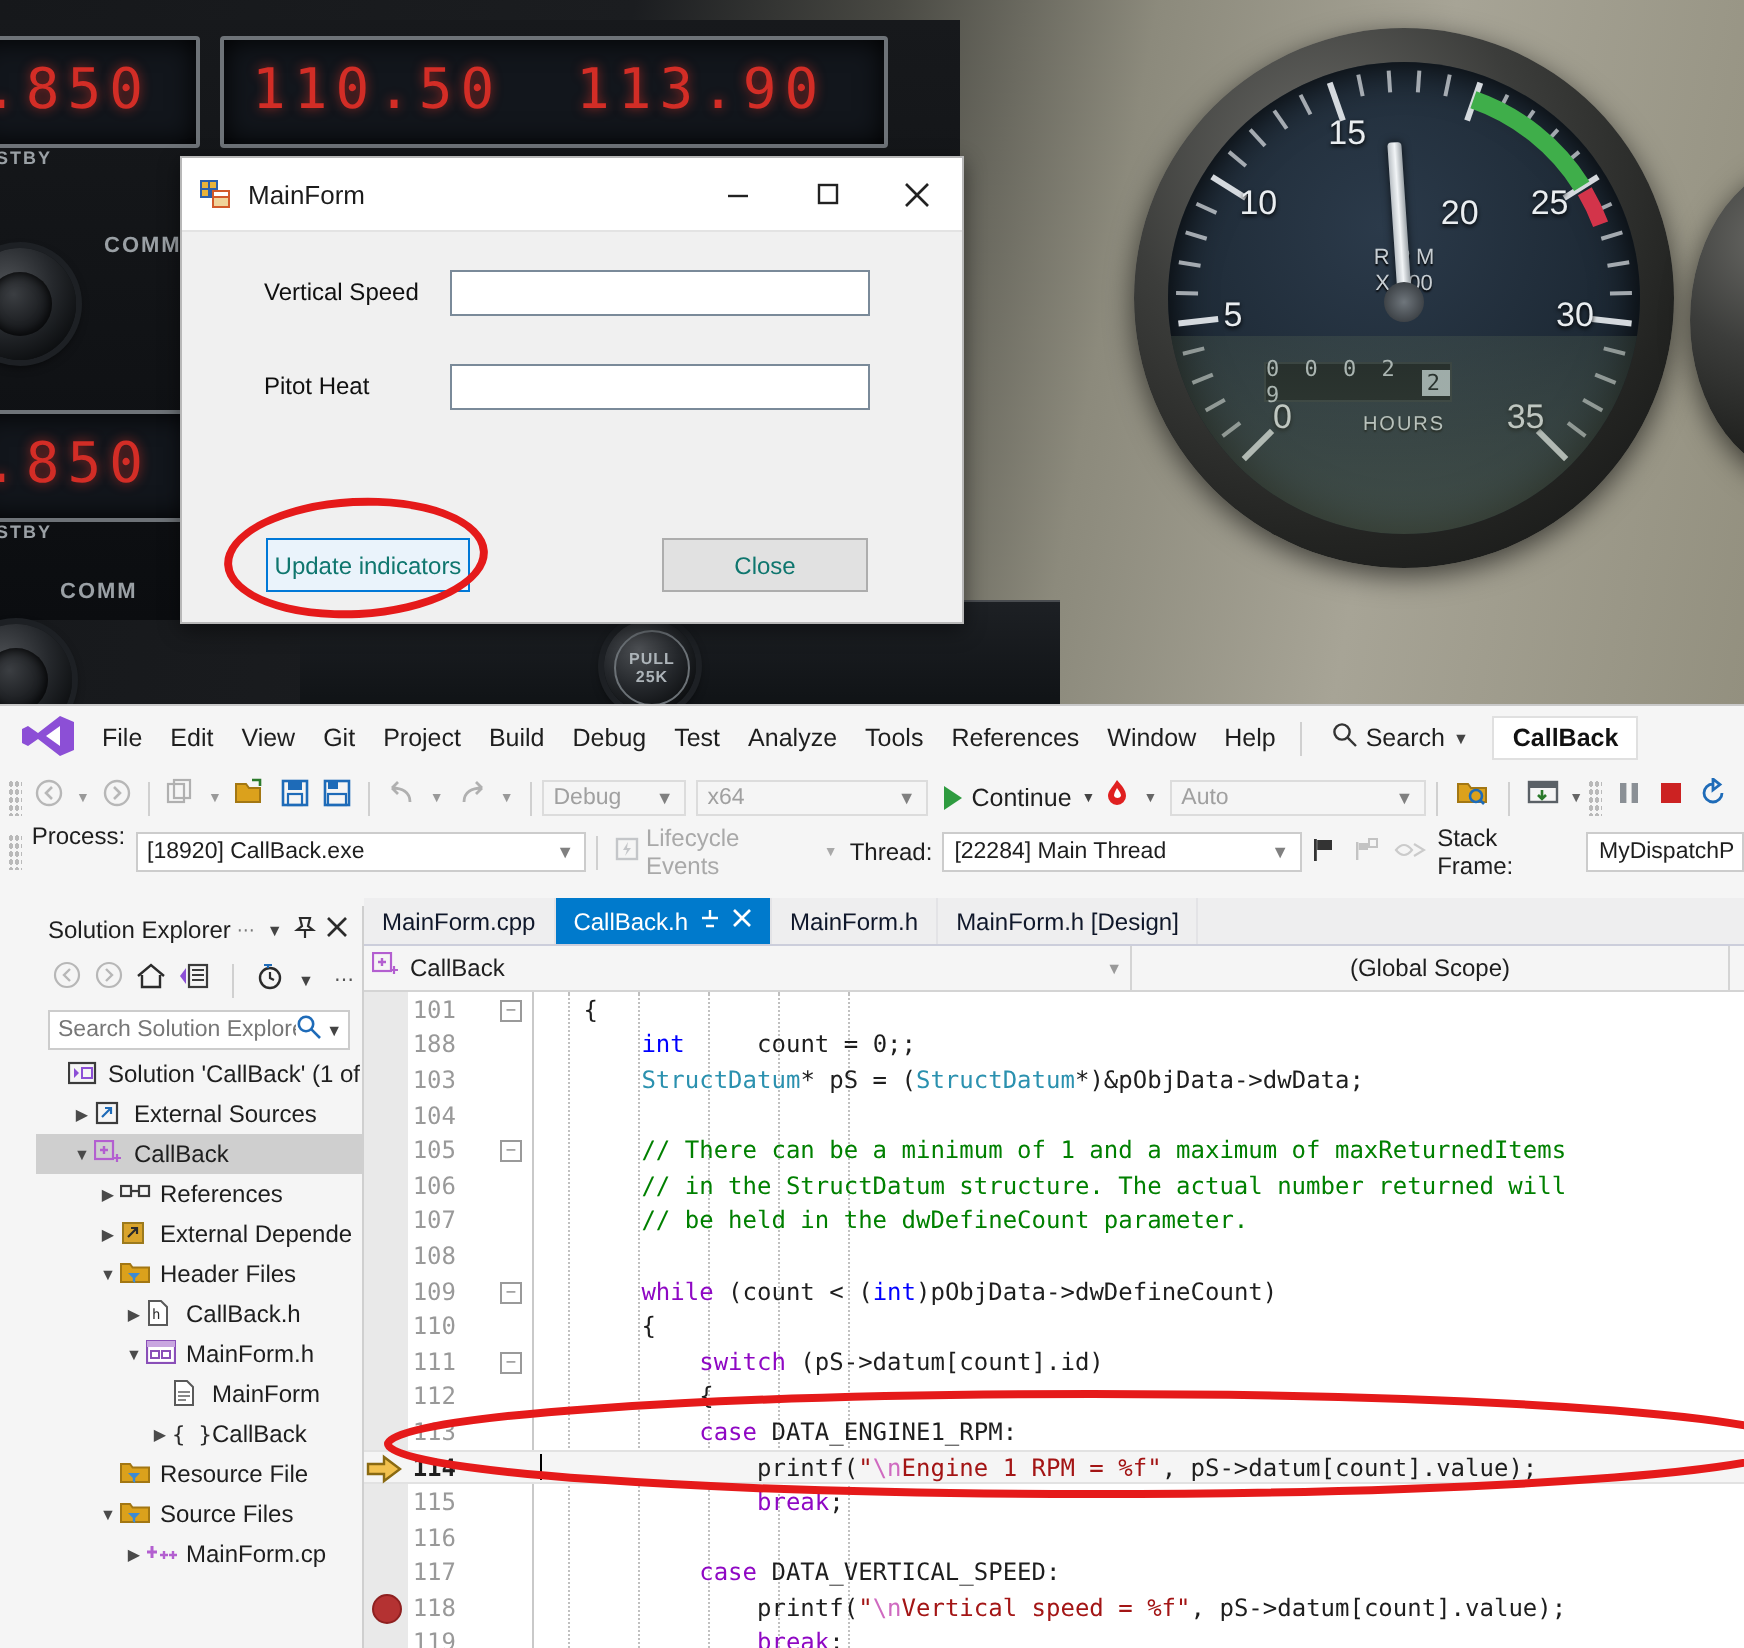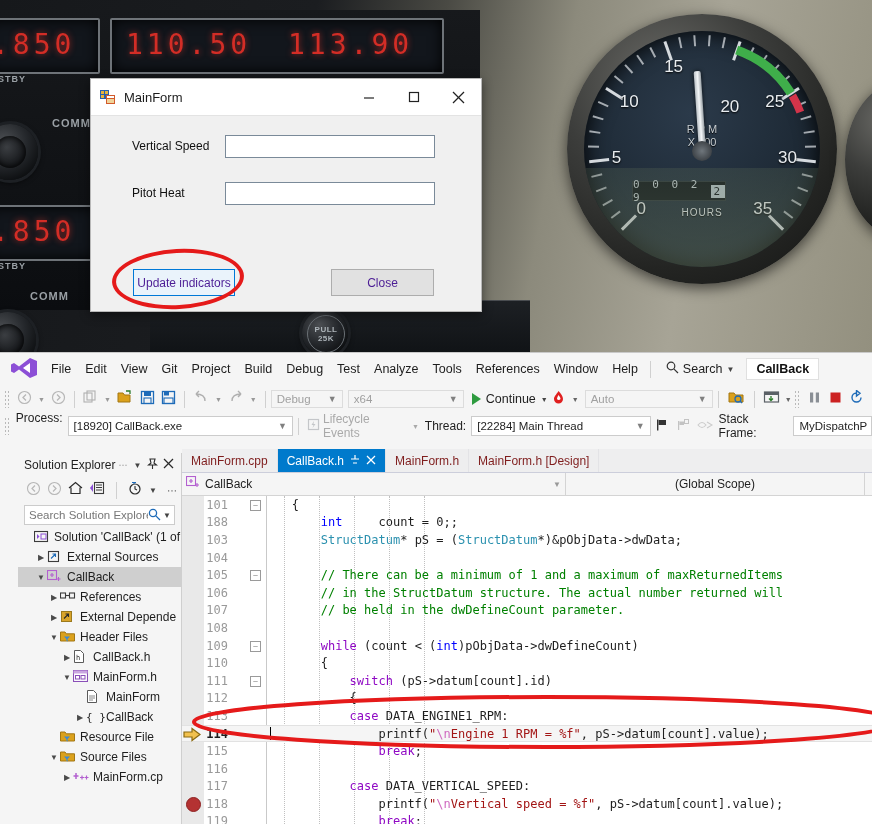--- a/index.html
+++ b/index.html
@@ -44,21 +44,21 @@
     border:1px solid #b8b8b8;box-shadow:0 3px 10px rgba(0,0,0,.45);}
   #mf-title{height:36px;background:#ffffff;display:flex;align-items:center;border-bottom:1px solid #e3e3e3;}
   #mf-title .t{font-size:13px;color:#1c1c1c;margin-left:8px;}
   .mf-icon{width:16px;height:15px;margin-left:9px;position:relative;flex:none;}
   .winbtn{width:45px;height:35px;display:flex;align-items:center;justify-content:center;
     font-size:14px;color:#222;}
   .winbtn svg{display:block;}
   .mf-label{position:absolute;font-size:12px;color:#101010;}
   .mf-input{position:absolute;background:#fff;border:1px solid #7a8a99;height:19px;}
   .mf-btn{position:absolute;height:25px;background:#e1e1e1;border:1px solid #adadad;
-    font-size:12px;color:#4c1d95;display:flex;align-items:center;justify-content:center;}
+    font-size:12px;color:#0f766e;display:flex;align-items:center;justify-content:center;}
   .mf-btn.focus{background:#eaf3fb;border:1px solid #0078d7;}
   .annot-ellipse{position:absolute;border:4px solid #e51a1a;border-radius:50%;pointer-events:none;}
   
   #vs{position:absolute;left:0;top:352px;width:872px;height:472px;background:#f5f5f5;
     border-top:1px solid #c9c9c9;}
   #vs-menubar{height:32px;display:flex;align-items:center;background:#f5f5f5;}
   #vs-logo{width:30px;height:24px;margin:0 4px 0 10px;position:relative;}
   .menu-item{font-size:12.5px;color:#1e1e1e;padding:4px 7px;white-space:nowrap;}
   .vs-search{display:flex;align-items:center;gap:4px;font-size:12.5px;color:#1e1e1e;margin-left:10px;}
   #vs-projbadge{background:#fff;border:1px solid #e0e0e0;font-size:12.5px;font-weight:bold;
@@ -83,21 +83,21 @@
   #se-tools{height:26px;display:flex;align-items:center;gap:6px;padding-left:8px;color:#4a4a4a;}
   #se-search{margin:2px 6px;height:20px;border:1px solid #ccc;background:#fff;display:flex;
     align-items:center;font-size:11.5px;color:#777;padding-left:4px;box-sizing:border-box;}
   .se-row{height:20px;display:flex;align-items:center;font-size:12px;color:#1e1e1e;white-space:nowrap;}
   .se-row.sel{background:#cfcfcf;}
   .se-arrow{width:12px;text-align:center;color:#4a4a4a;font-size:8px;flex:none;}
   .se-ic{width:16px;height:14px;margin-right:4px;flex:none;position:relative;}
   
   #ed{position:absolute;left:182px;top:96px;right:0;bottom:0;background:#fff;}
   #ed-tabs{height:23px;display:flex;background:#eeeeef;border-bottom:1px solid #cccedb;}
-  .ed-tab{display:flex;align-items:center;padding:0 9px;font-size:12px;color:#7f1d1d;
+  .ed-tab{display:flex;align-items:center;padding:0 9px;font-size:12px;color:#0f172a;
     border-right:1px solid #e3e3e6;}
   .ed-tab.active{background:#007acc;color:#fff;}
   .ed-tab .pin,.ed-tab .x{margin-left:6px;font-size:11px;}
   #ed-nav{height:22px;display:flex;align-items:center;background:#f5f5f5;
     border-bottom:1px solid #d4d4d4;font-size:12px;color:#1e1e1e;}
   #ed-nav .nbox{display:flex;align-items:center;height:100%;border-right:1px solid #d4d4d4;padding:0 4px;}
   #code{position:relative;background:#fff;overflow:hidden;height:100%;}
   #gutter-bg{position:absolute;left:0;top:0;width:22px;height:100%;background:#e9e9e9;}
   .cline{position:relative;height:17.6px;display:flex;align-items:center;
     font-family:"DejaVu Sans Mono",monospace;font-size:12px;white-space:pre;}

